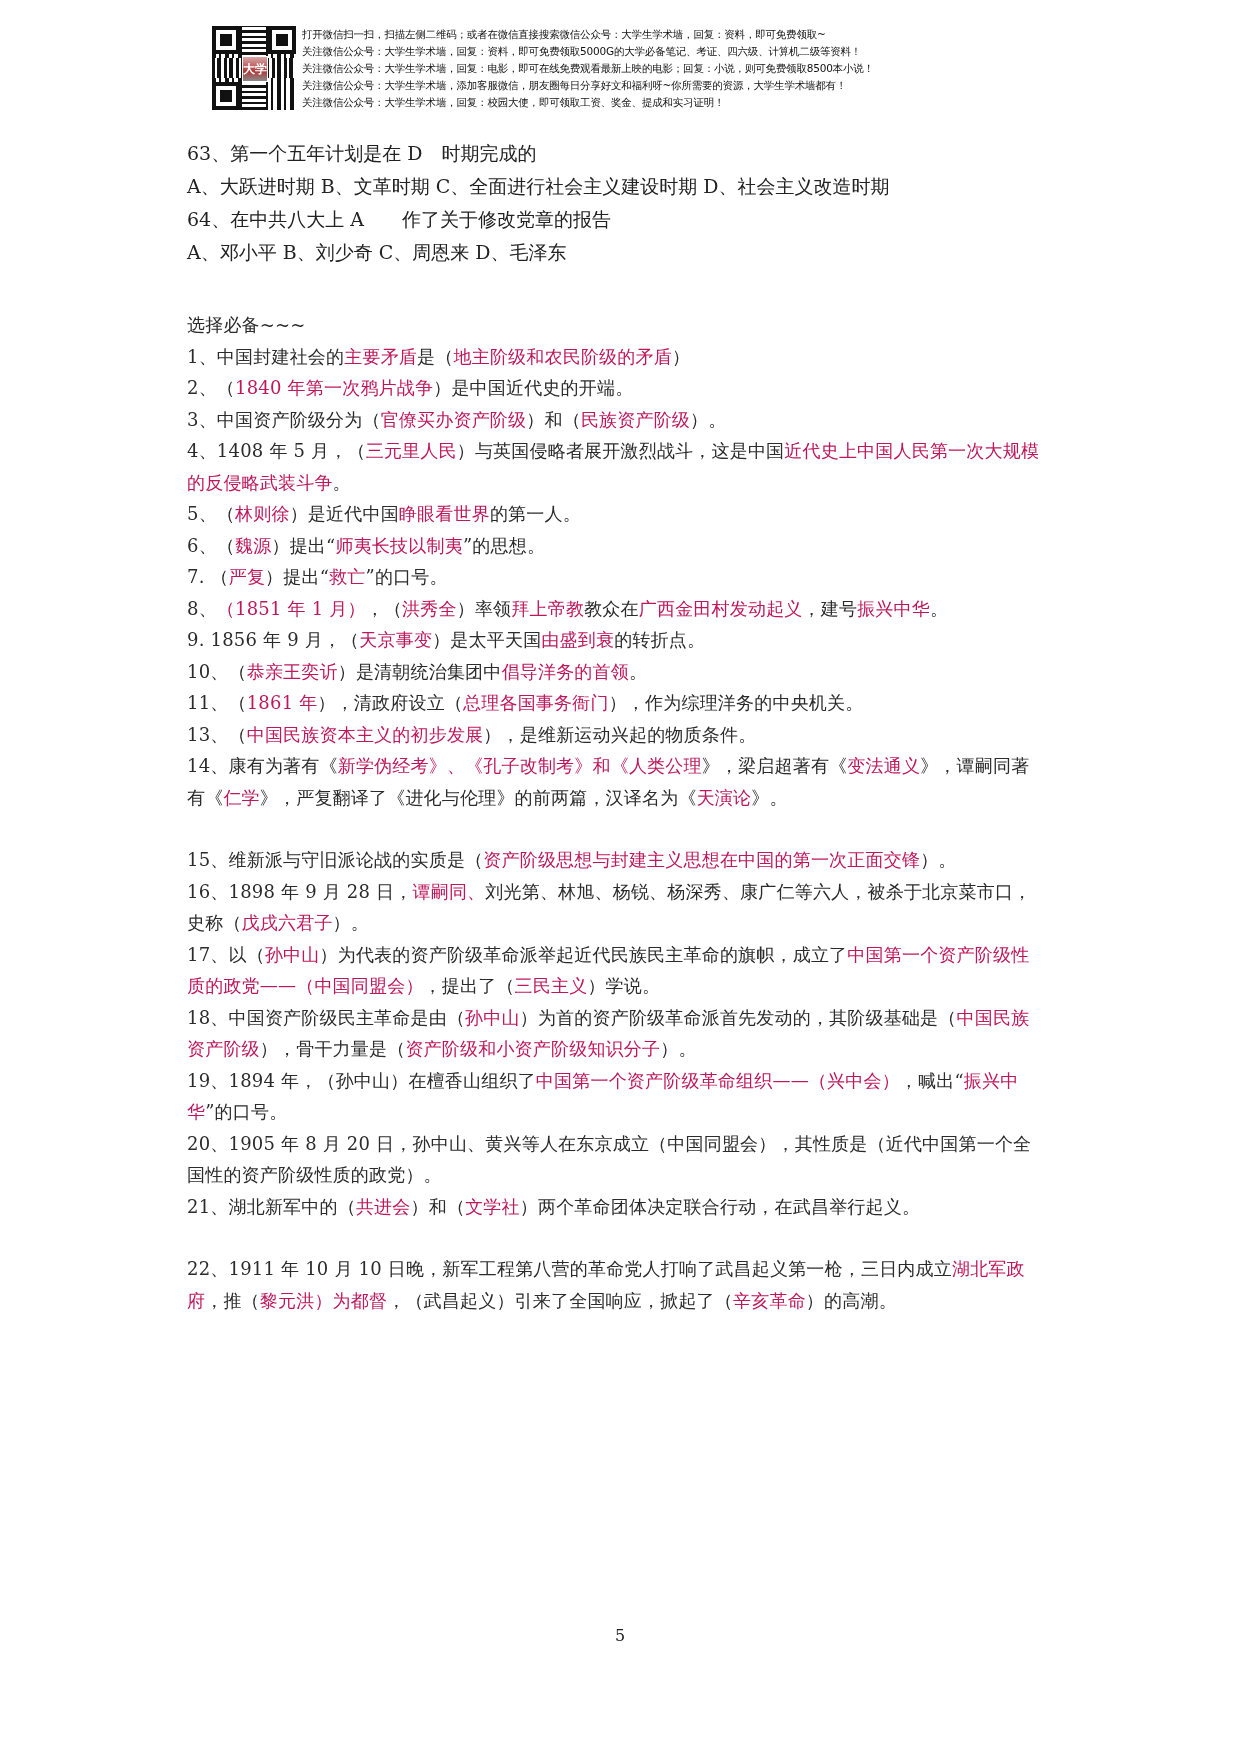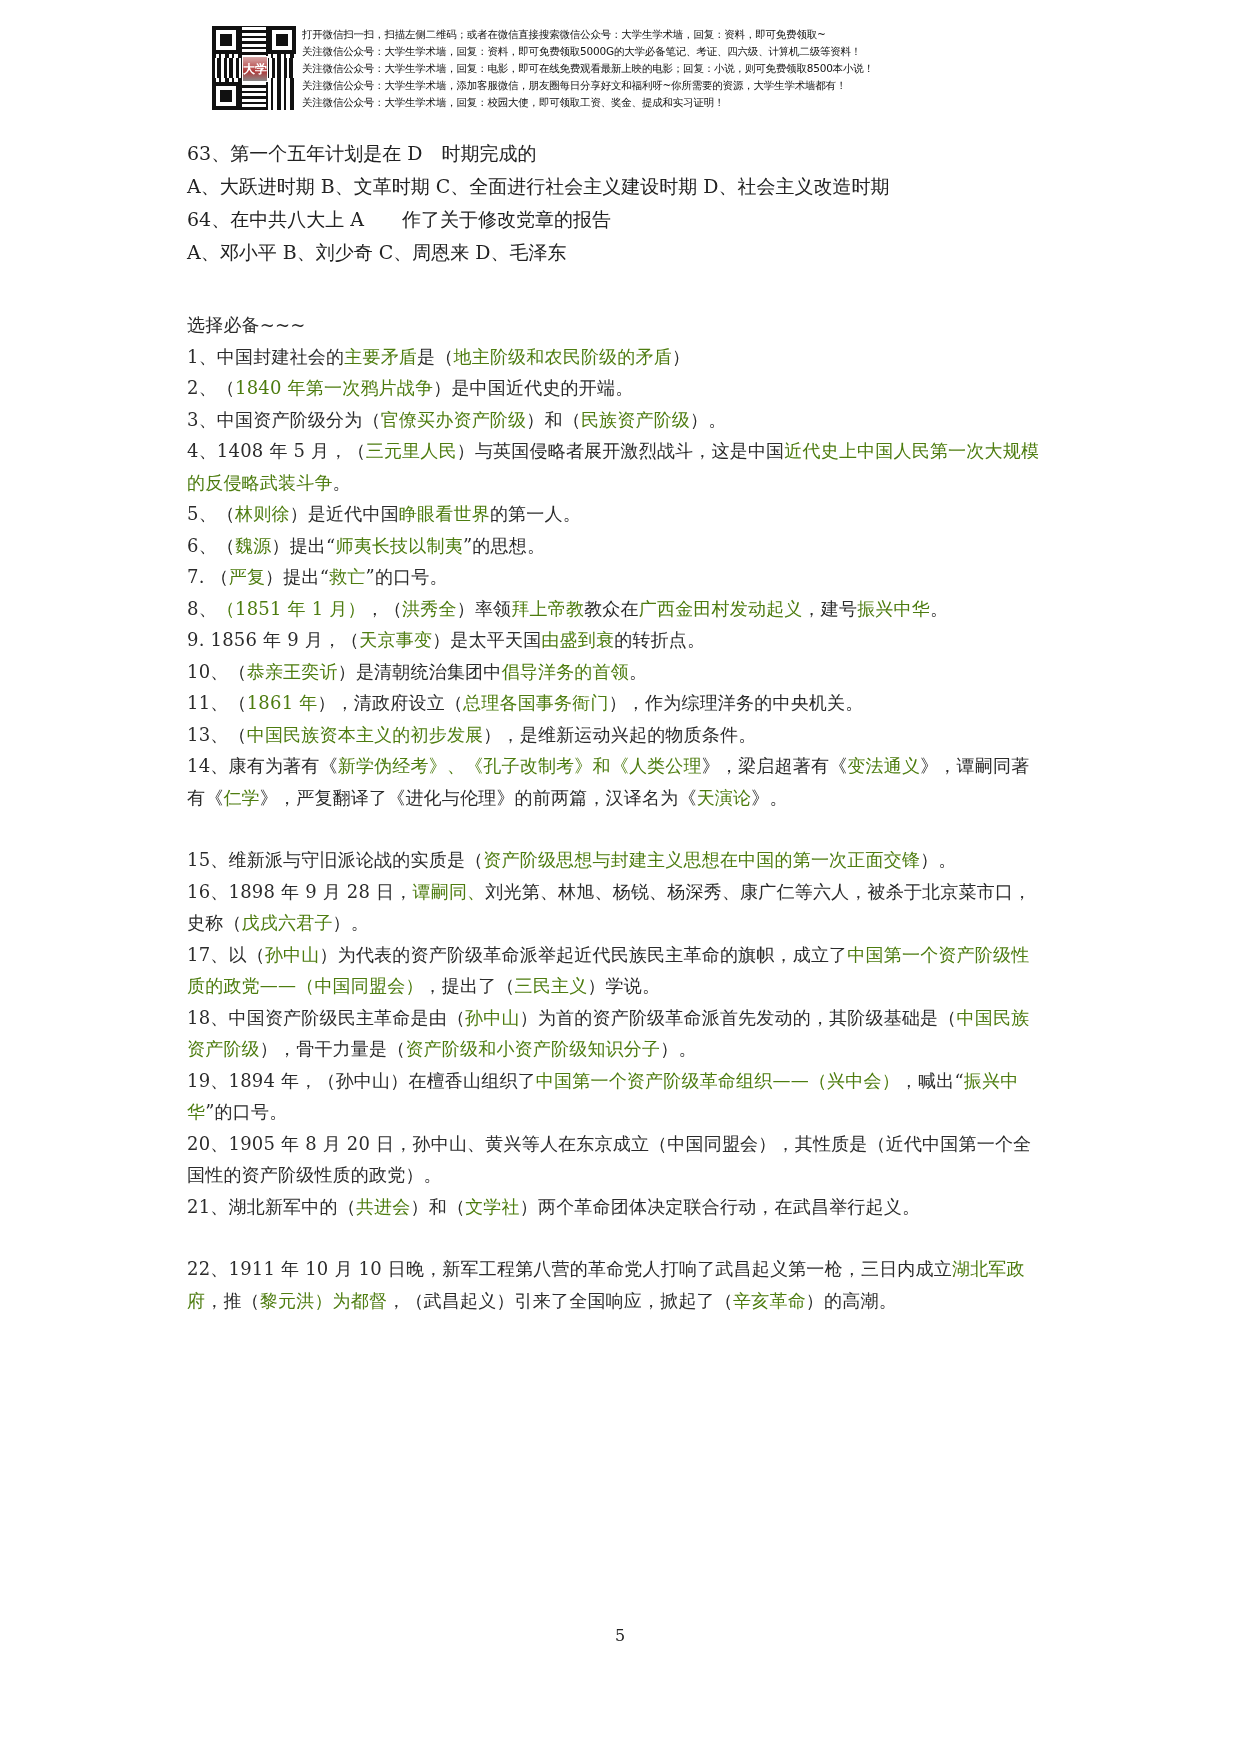--- a/index.html
+++ b/index.html
@@ -43,21 +43,21 @@
       font-family: "DejaVu Sans", sans-serif; font-size: 10.5px; line-height: 17px;
       color: #111111; white-space: nowrap; letter-spacing: -0.2px;
     }
     .content { position: absolute; left: 187px; top: 137px; width: 860px; }
     .q-line { font-size: 19px; line-height: 33px; white-space: nowrap; color: #222; }
     .section-title { margin-top: 40px; }
     .p {
       font-size: 18px; line-height: 31.5px; color: #2b2b2b;
       letter-spacing: 0.2px;
     }
-    .p .b { color: #4d7c0f; }
+    .p .b { color: #be185d; }
     .gap { height: 31px; }
     .page-number {
       position: absolute; left: 0; width: 1240px; top: 1626px; text-align: center;
       font-size: 16px; color: #222;
     }
   </style>
 </head>
 <body>
 
 <div class="header">

